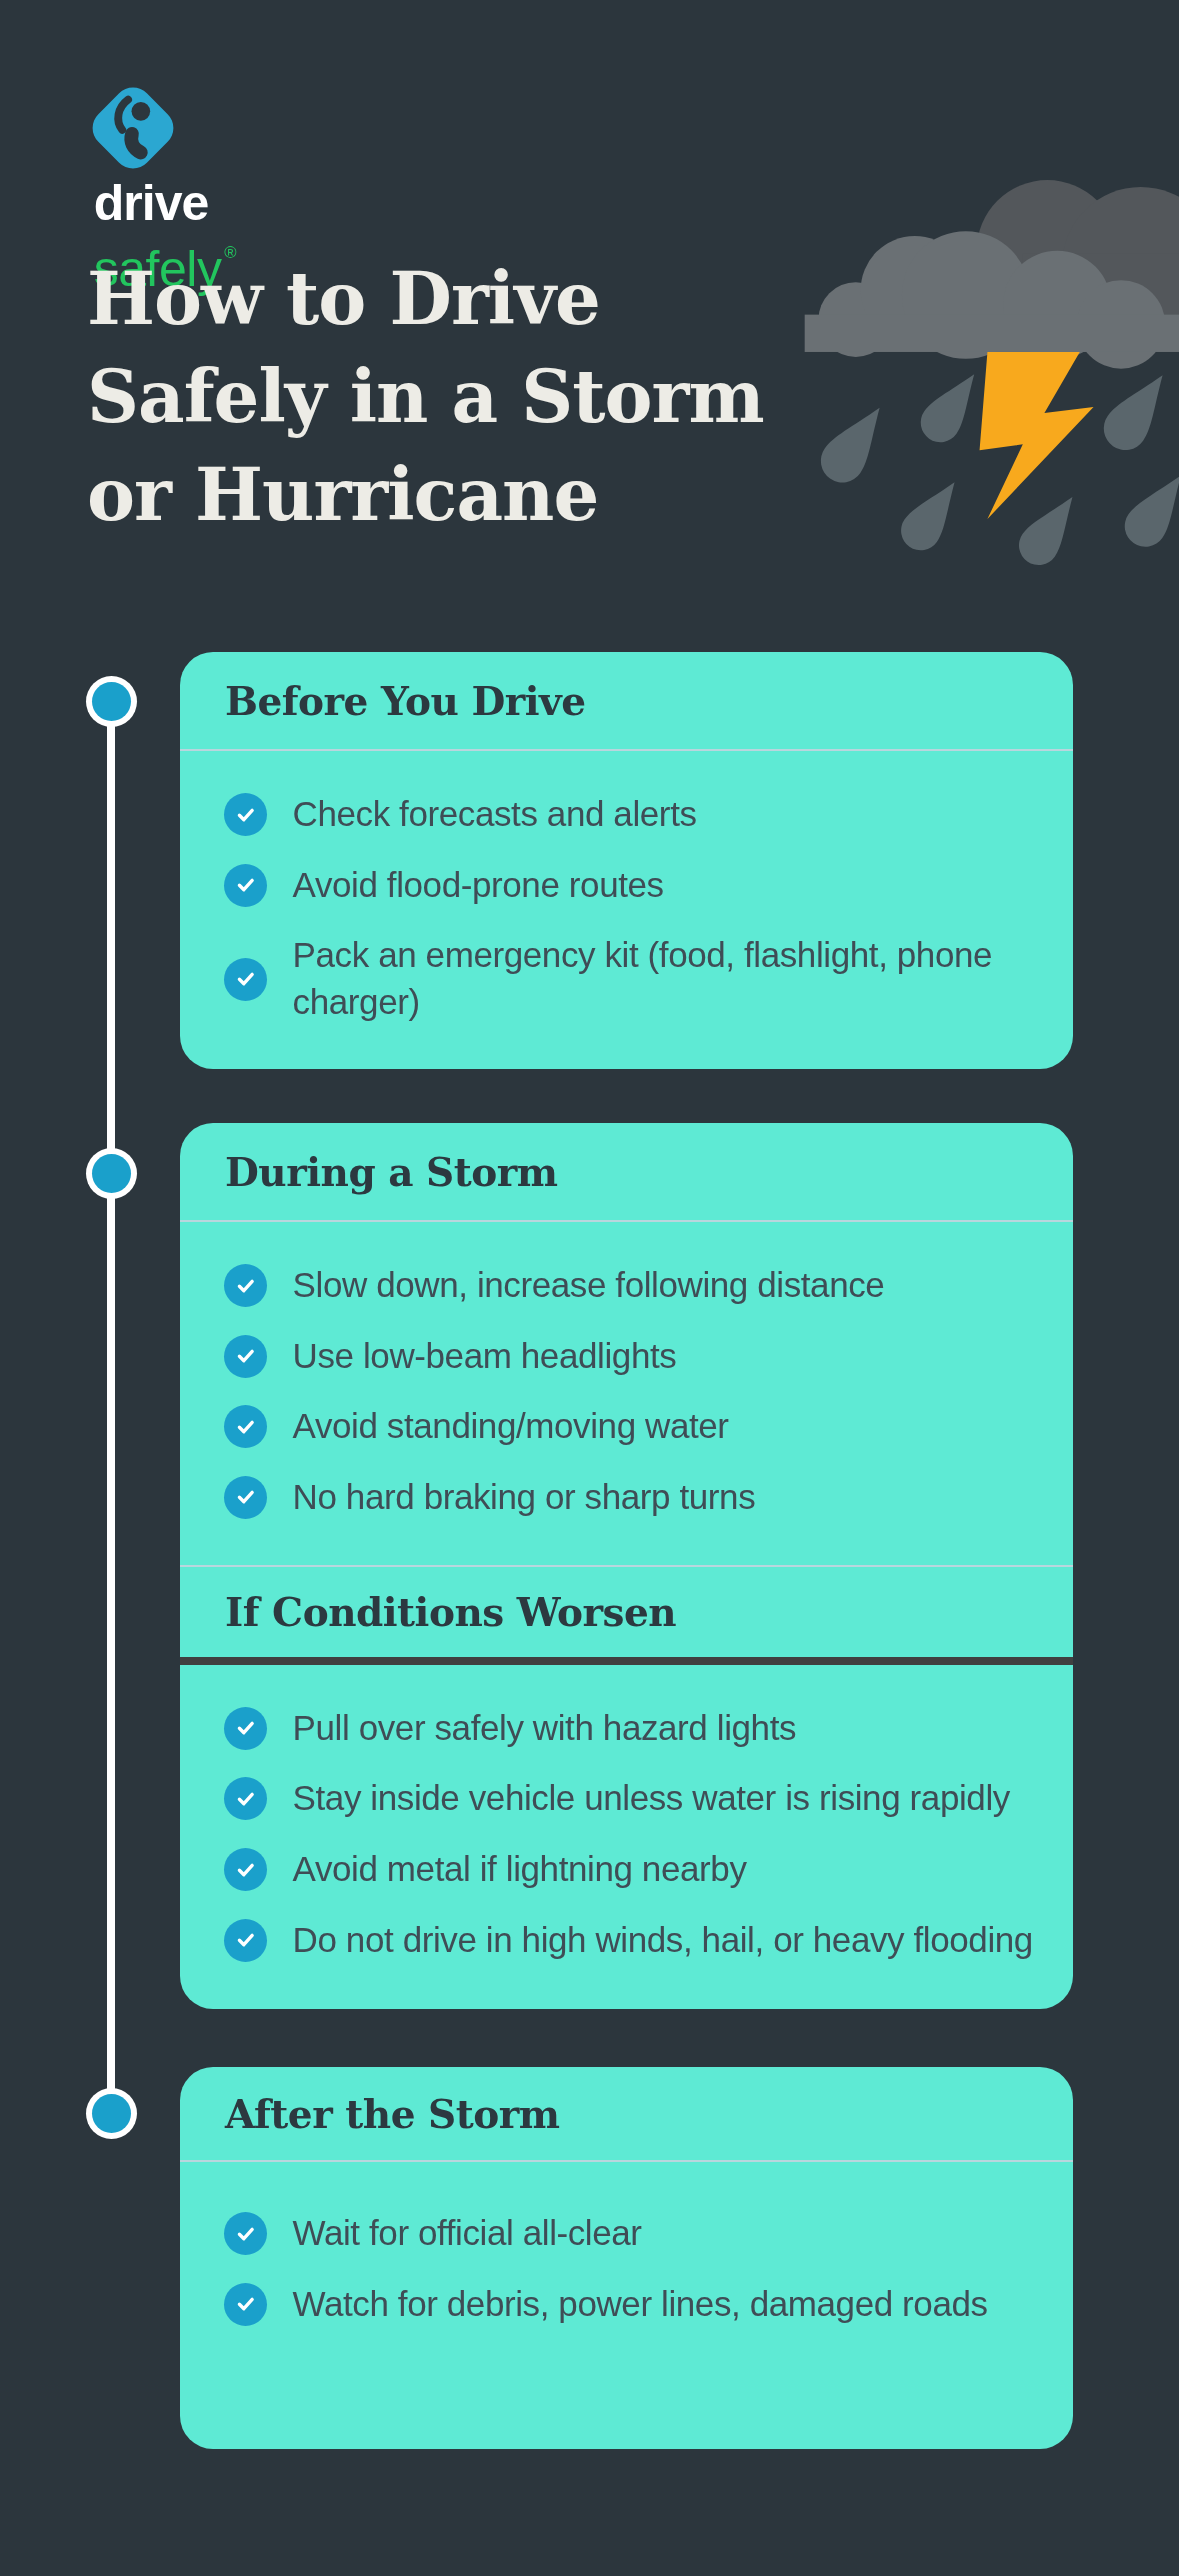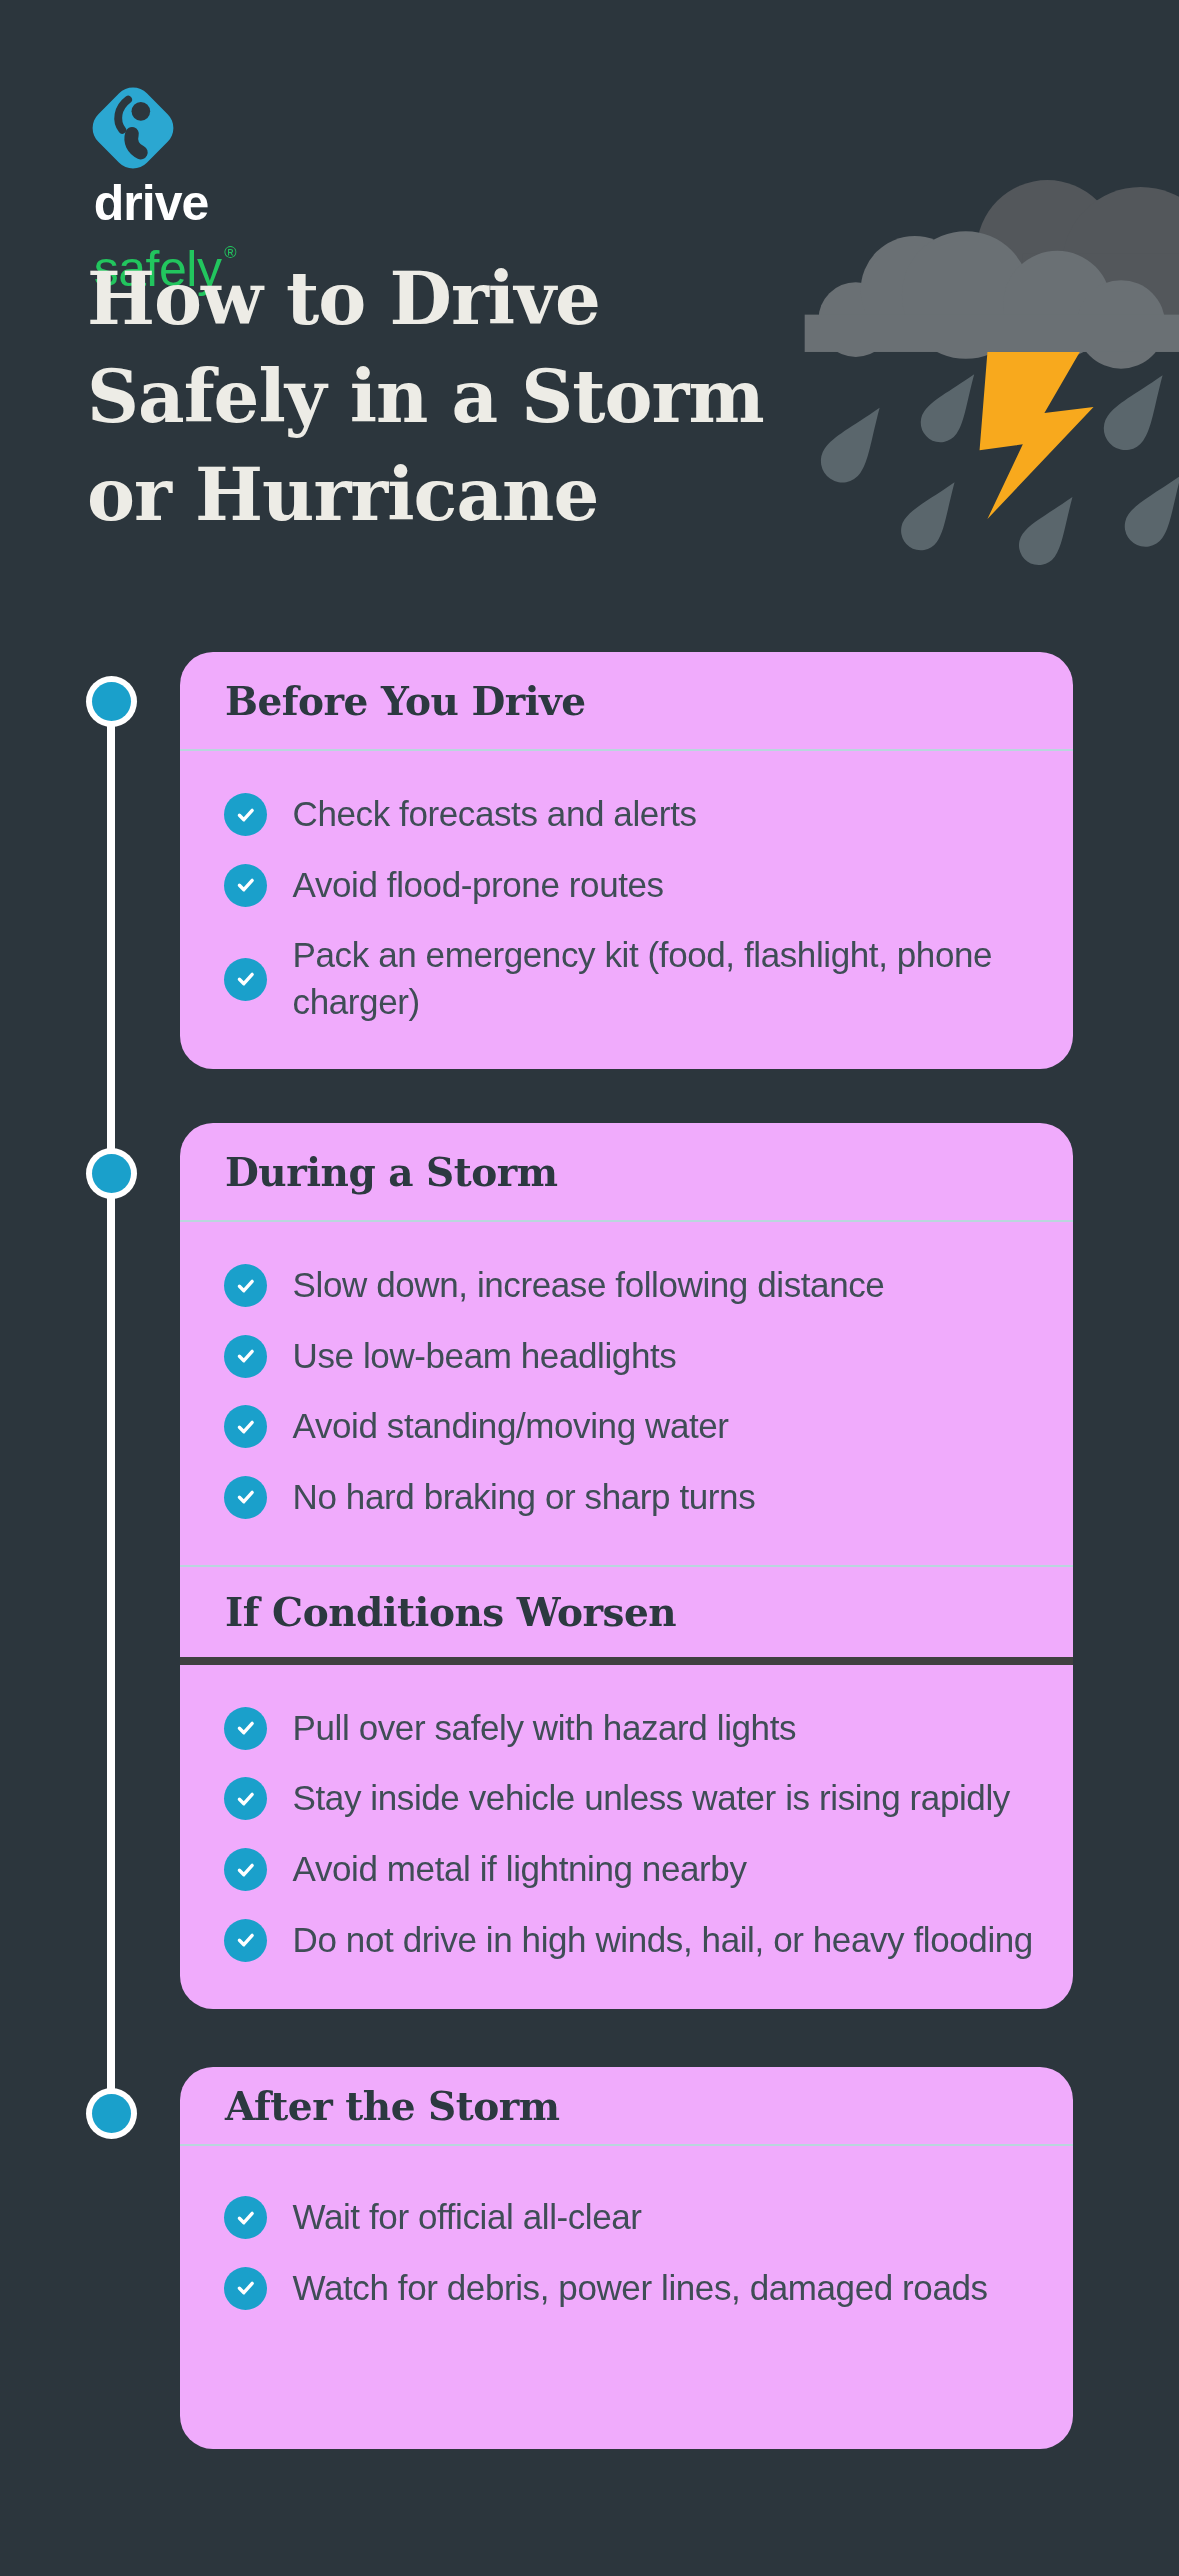--- a/index.html
+++ b/index.html
@@ -25,30 +25,30 @@
   .illustration{position:absolute;left:787px;top:167px;width:393px;height:423px;}
 
   
   .tl-line{position:absolute;left:107px;top:702px;width:7.9px;height:1413px;background:#FFFFFF;}
   .tl-node{position:absolute;left:86px;width:51px;height:51px;border-radius:50%;background:#FFFFFF;
            display:flex;align-items:center;justify-content:center;}
   .tl-node .tl-dot{width:39px;height:39px;border-radius:50%;background:#1AA0CB;}
   .tl-node.n1{top:676px;} .tl-node.n2{top:1148px;} .tl-node.n3{top:2088px;}
 
   
-  .card{position:absolute;left:180px;width:893px;background:#f0abfc;border-radius:33px;
+  .card{position:absolute;left:180px;width:893px;background:#5eead4;border-radius:33px;
         overflow:hidden;box-sizing:border-box;}
   .card.c1{top:652px;height:417px;}
   .card.c2{top:1123px;height:886px;}
   .card.c3{top:2067px;height:382px;}
   .card-header{height:99px;border-bottom:2px solid #B9D6DD;display:flex;align-items:center;
                padding-left:45px;box-sizing:border-box;
                font-family:"DejaVu Serif","Liberation Serif",serif;
                font-size:39px;font-weight:bold;color:#2C3940;letter-spacing:-0.5px;}
-  .card.c3 .card-header{height:79px;}
+  .card.c3 .card-header{height:95px;}
   .sub-header{height:100px;margin-top:45px;border-top:2px solid #B9D6DD;border-bottom:8px solid #404040;
               display:flex;align-items:center;padding-left:45px;box-sizing:border-box;
               font-family:"DejaVu Serif","Liberation Serif",serif;
               font-size:39px;font-weight:bold;color:#2C3940;letter-spacing:-0.5px;}
   .checklist{list-style:none;margin:0;padding:39px 0 0 44px;}
   .card.c3 .checklist{padding-top:47px;}
   .check-item{display:flex;align-items:center;margin-bottom:23.6px;}
   .check-circle{flex:0 0 43px;width:43px;height:43px;border-radius:50%;background:#1AA0CB;
                 display:flex;align-items:center;justify-content:center;margin-top:2px;}
   .check-circle svg{width:23.6px;height:23.6px;}

